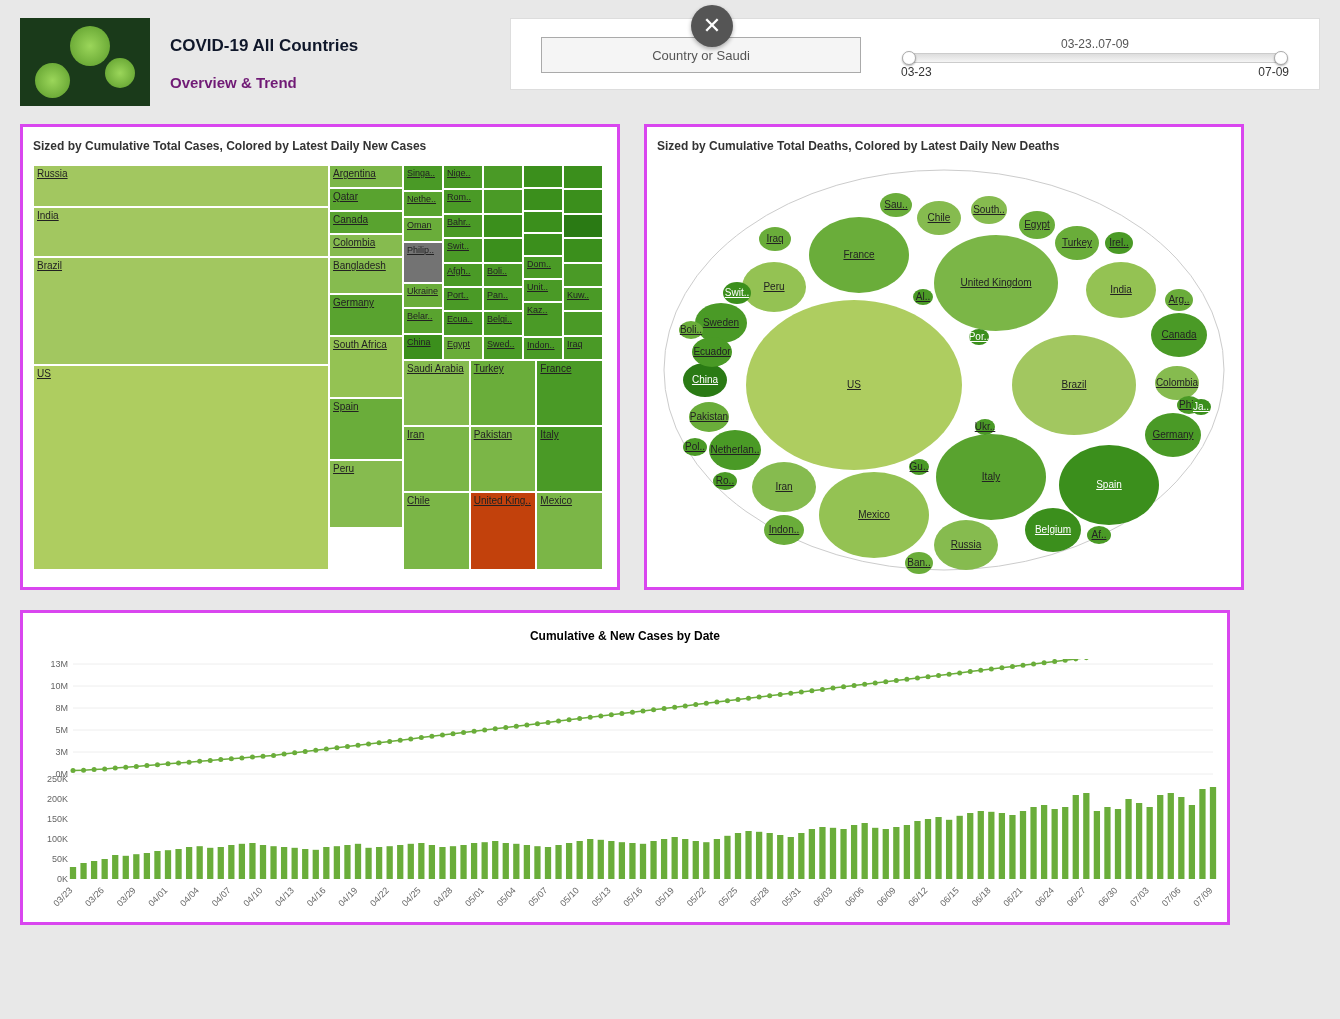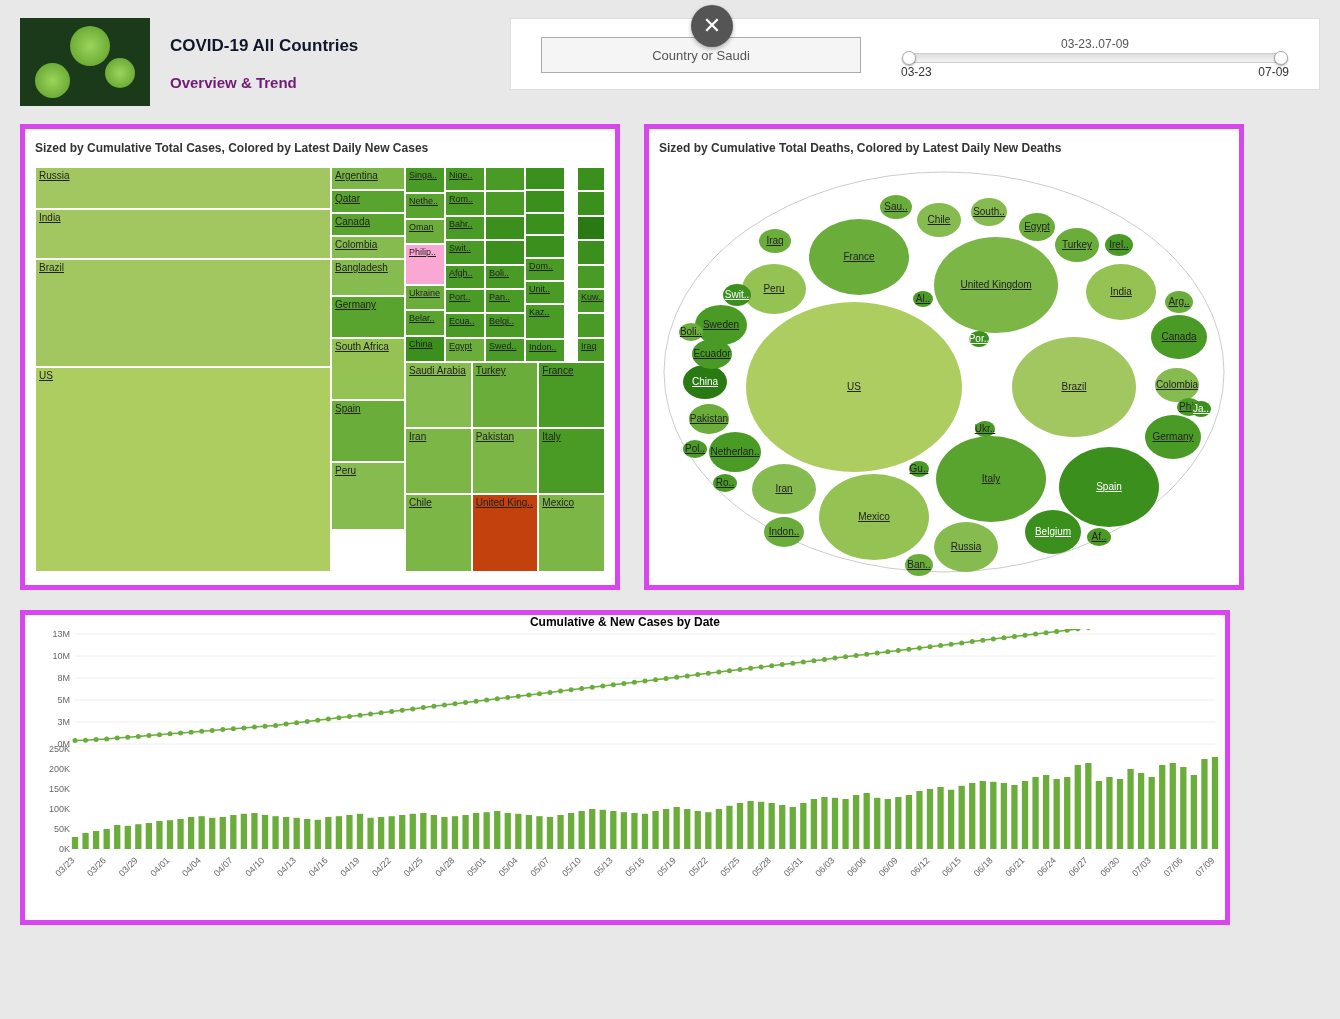--- a/index.html
+++ b/index.html
@@ -15,32 +15,32 @@
 .titles h2 { font-size: 15px; font-weight: bold; color: #701a75; }
 .filter-box { width: 810px; background: #fff; border: 1px solid #ddd; padding: 18px 30px 10px 30px; position: relative; display: flex; gap: 40px; margin-left: auto; }
 .close-btn { position: absolute; top: -14px; left: 180px; width: 42px; height: 42px; border-radius: 50%; background: #555; color: #fff; display: flex; align-items: center; justify-content: center; font-size: 22px; cursor: pointer; box-shadow: 0 2px 4px rgba(0,0,0,0.3); }
 .dropdown { width: 320px; height: 36px; border: 1px solid #aaa; background: #f5f5f5; display: flex; align-items: center; justify-content: center; font-size: 13px; color: #555; cursor: pointer; }
 .slider { flex-grow: 1; }
 .slider-label { text-align: center; font-size: 12px; color: #555; margin-bottom: 2px; }
 .slider-track { height: 10px; background: linear-gradient(#ddd, #f5f5f5); border: 1px solid #ccc; border-radius: 5px; position: relative; margin: 0 4px; }
 .slider-handle { position: absolute; top: -3px; width: 14px; height: 14px; border-radius: 50%; background: #fff; border: 1px solid #aaa; box-shadow: 0 1px 2px rgba(0,0,0,0.3); }
 .slider-ends { display: flex; justify-content: space-between; font-size: 12px; color: #333; margin-top: 2px; }
 .charts-row { display: flex; gap: 24px; padding: 0 20px; margin-top: 8px; }
-.panel { background: #fff; border: 5px solid #d946ef; }
+.panel { background: #fff; border: 3px solid #d946ef; }
 .panel-title { font-size: 12px; font-weight: bold; color: #333; padding: 12px 10px; }
 .treemap-panel { width: 600px; height: 466px; }
 .bubble-panel { width: 600px; height: 466px; }
 .treemap { width: 570px; height: 405px; margin: 0 10px; display: flex; position: relative; }
 .tm-col { display: flex; flex-direction: column; }
 .tm-cell { border: 1px solid #fff; font-size: 10px; color: #222; padding: 2px 3px; text-decoration: underline; overflow: hidden; white-space: nowrap; text-overflow: clip; }
 .bubble-svg { display: block; margin: 0 auto; }
 .bubble-svg ellipse.outline { fill: none; stroke: #ccc; }
 .bubble-svg text { font-size: 10px; text-decoration: underline; text-anchor: middle; }
 .trend-panel { margin: 20px; width: 1210px; height: 315px; }
-.trend-title { text-align: center; font-size: 12px; font-weight: bold; padding: 0; }
+.trend-title { text-align: center; font-size: 12px; font-weight: bold; padding: 16px; }
 .trend-svg { display: block; }
 .axis-text { font-size: 9px; fill: #666; }
 .grid-line { stroke: #eee; }
 </style>
 </head>
 <body>
 
 <div class="header">
   <div class="thumb">
     <div class="virus v1"></div>
@@ -88,21 +88,21 @@
           <div class="tm-cell" style="height: 62px; background: rgb(148, 194, 83);">South Africa</div>
           <div class="tm-cell" style="height: 62px; background: rgb(106, 173, 58);">Spain</div>
           <div class="tm-cell" style="height: 68px; background: rgb(134, 187, 79);">Peru</div>
         </div>
         <div style="width: 200px; display: flex; flex-direction: column;">
           <div style="display: flex; height: 195px;">
             <div class="tm-col" style="width: 40px;">
               <div class="tm-cell" style="height: 27.8571px; background: rgb(74, 154, 38); font-size: 9px;">Singa..</div>
               <div class="tm-cell" style="height: 27.8571px; background: rgb(89, 163, 47); font-size: 9px;">Nethe..</div>
               <div class="tm-cell" style="height: 27.8571px; background: rgb(106, 173, 58); font-size: 9px;">Oman</div>
-              <div class="tm-cell" style="height: 44px; background: #f9a8d4; font-size: 9px;">Philip..</div>
+              <div class="tm-cell" style="height: 44px; background: #737373; font-size: 9px;">Philip..</div>
               <div class="tm-cell" style="height: 27.8571px; background: rgb(106, 173, 58); font-size: 9px;">Ukraine</div>
               <div class="tm-cell" style="height: 27.8571px; background: rgb(89, 163, 47); font-size: 9px;">Belar..</div>
               <div class="tm-cell" style="height: 27.8571px; background: rgb(59, 143, 28); font-size: 9px;">China</div>
             </div>
             <div class="tm-col" style="width: 40px;">
               <div class="tm-cell" style="height: 24.375px; background: rgb(74, 154, 38); font-size: 9px;">Nige..</div>
               <div class="tm-cell" style="height: 24.375px; background: rgb(74, 154, 38); font-size: 9px;">Rom..</div>
               <div class="tm-cell" style="height: 24.375px; background: rgb(74, 154, 38); font-size: 9px;">Bahr..</div>
               <div class="tm-cell" style="height: 24.375px; background: rgb(74, 154, 38); font-size: 9px;">Swit..</div>
               <div class="tm-cell" style="height: 24.375px; background: rgb(74, 154, 38); font-size: 9px;">Afgh..</div>
@@ -123,21 +123,21 @@
             <div class="tm-col" style="width: 40px;">
               <div class="tm-cell" style="height: 24.375px; background: rgb(59, 143, 28); font-size: 9px;"></div>
               <div class="tm-cell" style="height: 24.375px; background: rgb(59, 143, 28); font-size: 9px;"></div>
               <div class="tm-cell" style="height: 24.375px; background: rgb(59, 143, 28); font-size: 9px;"></div>
               <div class="tm-cell" style="height: 24.375px; background: rgb(59, 143, 28); font-size: 9px;"></div>
               <div class="tm-cell" style="height: 24.375px; background: rgb(74, 154, 38); font-size: 9px;">Dom..</div>
               <div class="tm-cell" style="height: 24.375px; background: rgb(74, 154, 38); font-size: 9px;">Unit..</div>
               <div class="tm-cell" style="height: 38px; background: rgb(74, 154, 38); font-size: 9px;">Kaz..</div>
               <div class="tm-cell" style="height: 24.375px; background: rgb(74, 154, 38); font-size: 9px;">Indon..</div>
             </div>
-            <div class="tm-col" style="width: 40px; padding-left: 12px;">
+            <div class="tm-col" style="width: 40px;">
               <div class="tm-cell" style="height: 24.375px; background: rgb(59, 143, 28); font-size: 9px;"></div>
               <div class="tm-cell" style="height: 24.375px; background: rgb(59, 143, 28); font-size: 9px;"></div>
               <div class="tm-cell" style="height: 24.375px; background: rgb(42, 122, 20); font-size: 9px;"></div>
               <div class="tm-cell" style="height: 24.375px; background: rgb(59, 143, 28); font-size: 9px;"></div>
               <div class="tm-cell" style="height: 24.375px; background: rgb(74, 154, 38); font-size: 9px;"></div>
               <div class="tm-cell" style="height: 24.375px; background: rgb(74, 154, 38); font-size: 9px;">Kuw..</div>
               <div class="tm-cell" style="height: 24.375px; background: rgb(74, 154, 38); font-size: 9px;"></div>
               <div class="tm-cell" style="height: 24.375px; background: rgb(74, 154, 38); font-size: 9px;">Iraq</div>
             </div>
           </div>

